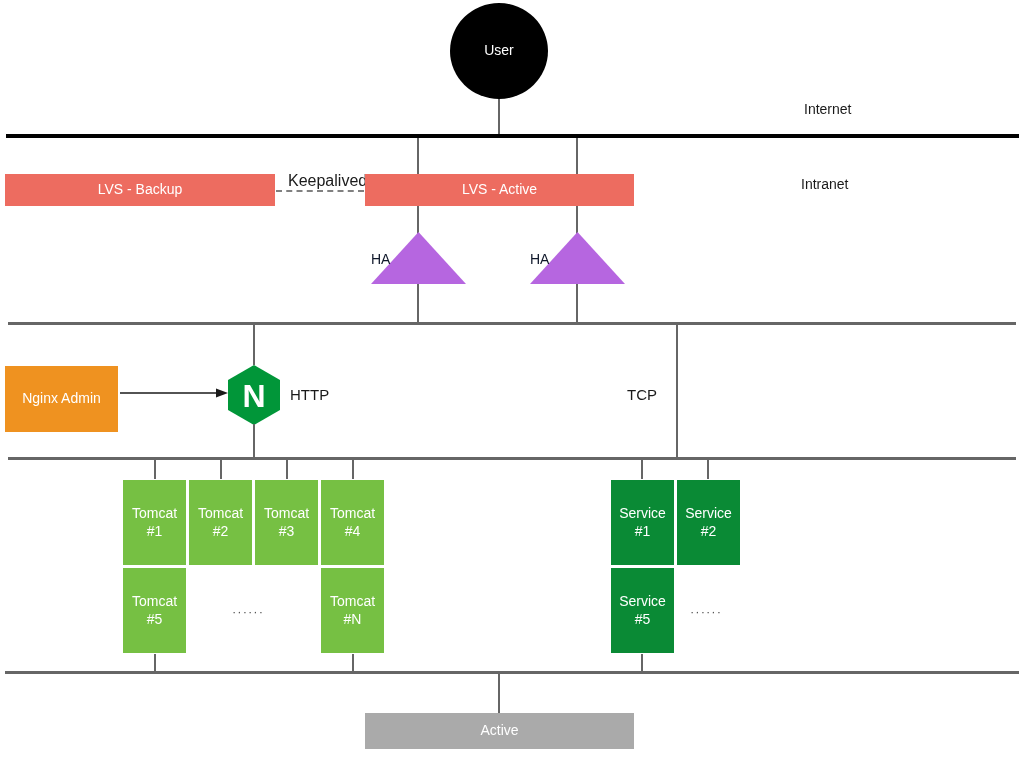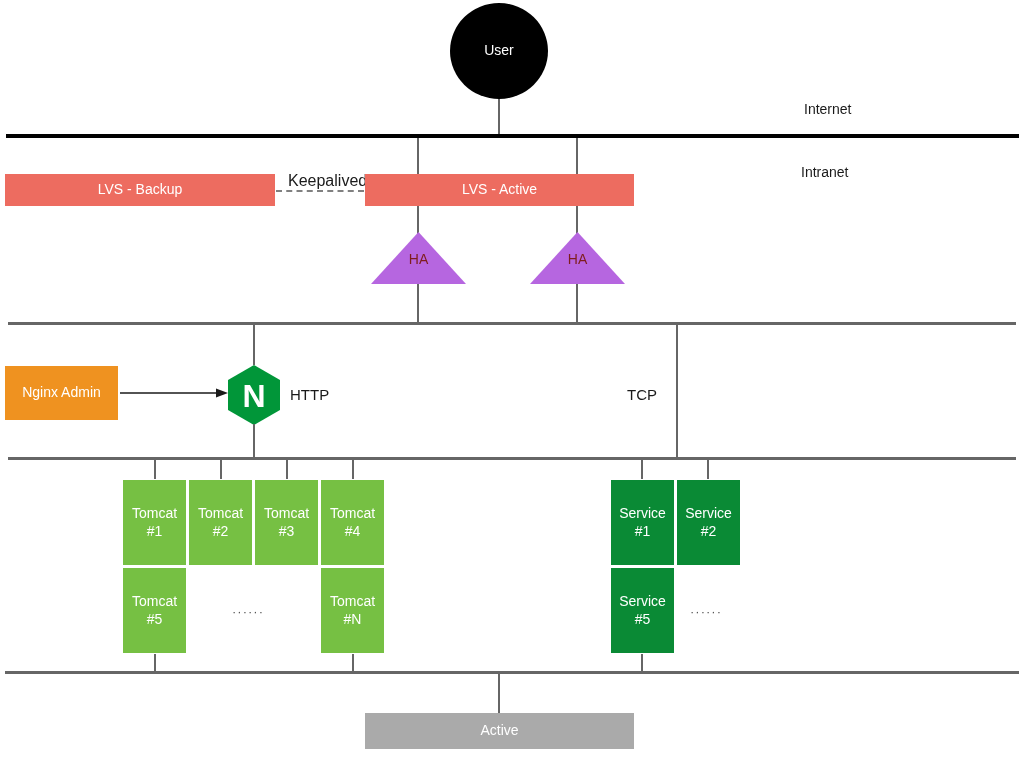--- a/index.html
+++ b/index.html
@@ -65,22 +65,22 @@
     user-select: none;
   }
   .tri-wrap {
     position: absolute;
   }
   .tri-wrap svg { display: block; }
   .tri-label {
     position: absolute;
     left: 0;
     right: 0;
-    text-align: center;
-    color: #7f1d1d;
+    text-align: left;
+    color: #0f172a;
     font-size: 14px;
     user-select: none;
   }
   .nginx-logo {
     position: absolute;
   }
   .nginx-logo svg { display: block; }
   .arrow {
     position: absolute;
   }
@@ -94,21 +94,21 @@
   <div class="label" style="left:804px; top:101px;">Internet</div>
 
   <div class="node circle" style="left:450px; top:3px; width:98px; height:96px; background:#000000;">
     <span>User</span>
   </div>
 
   <div class="vline" style="left:498px; top:99px; width:2px; height:36px;"></div>
 
   <div class="bus-thick" style="left:6px; top:134px; width:1013px; height:4px;"></div>
 
-  <div class="label" style="left:801px; top:164px;">Intranet</div>
+  <div class="label" style="left:801px; top:176px;">Intranet</div>
 
   <div class="vline" style="left:417px; top:138px; width:2px; height:36px;"></div>
   <div class="vline" style="left:576px; top:138px; width:2px; height:36px;"></div>
 
   <div class="node" style="left:5px; top:174px; width:270px; height:32px; background:#ed6c60;">
     <span>LVS - Backup</span>
   </div>
 
   <div class="label" style="left:288px; top:172px; font-size:16px;">Keepalived</div>
   <div class="dashed" style="left:276px; top:190px; width:88px;"></div>
@@ -133,21 +133,21 @@
     </svg>
     <div class="tri-label" style="top:19px;">HA</div>
   </div>
 
   <div class="hline" style="left:8px; top:322px; width:1008px; height:3px;"></div>
 
   <div class="vline" style="left:253px; top:325px; width:2px; height:40px;"></div>
 
   <div class="vline" style="left:676px; top:325px; width:2px; height:133px;"></div>
 
-  <div class="node" style="left:5px; top:366px; width:113px; height:54px; background:#ef9220;">
+  <div class="node" style="left:5px; top:366px; width:113px; height:66px; background:#ef9220;">
     <span>Nginx Admin</span>
   </div>
 
   <div class="arrow" style="left:120px; top:386px; width:108px; height:14px;">
     <svg width="108" height="14" viewBox="0 0 108 14">
       <line x1="0" y1="7" x2="98" y2="7" stroke="#1a1a1a" stroke-width="1.6"></line>
       <polygon points="108,7 96,2.5 96,11.5" fill="#1a1a1a"></polygon>
     </svg>
   </div>
 

